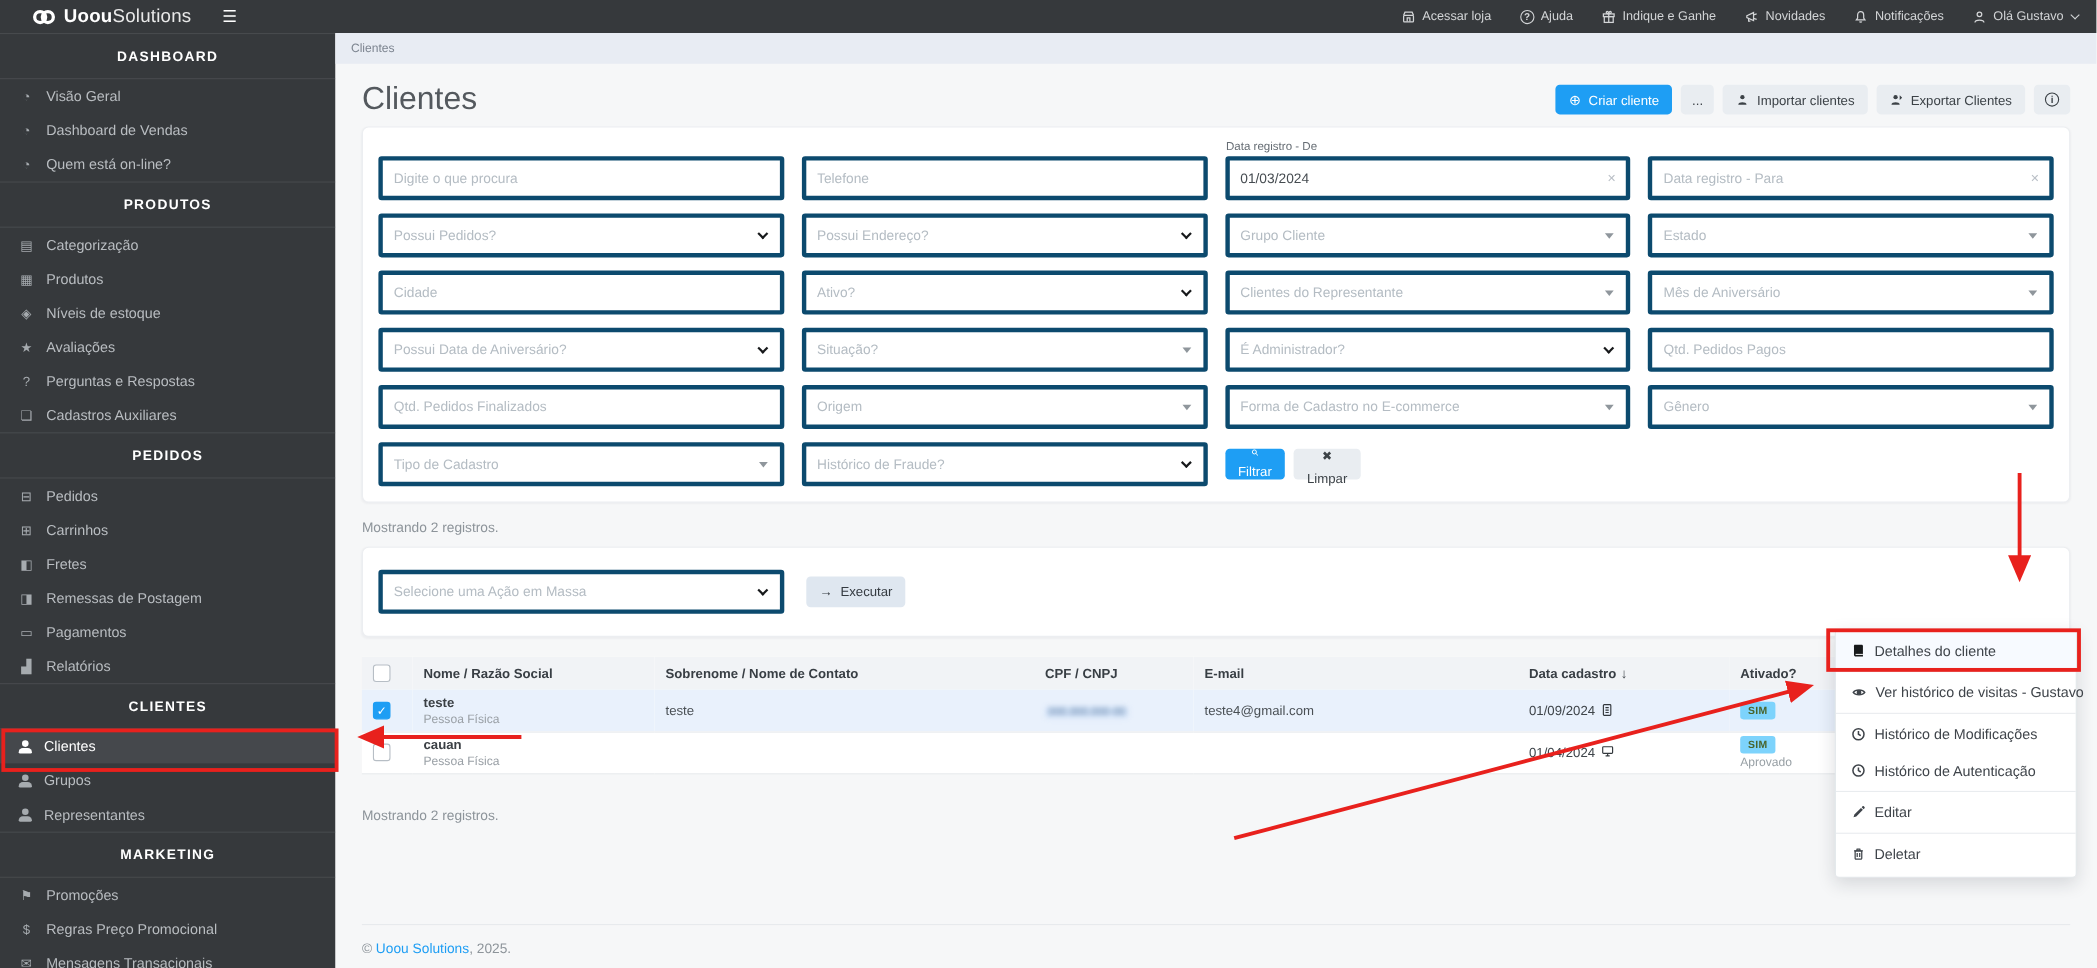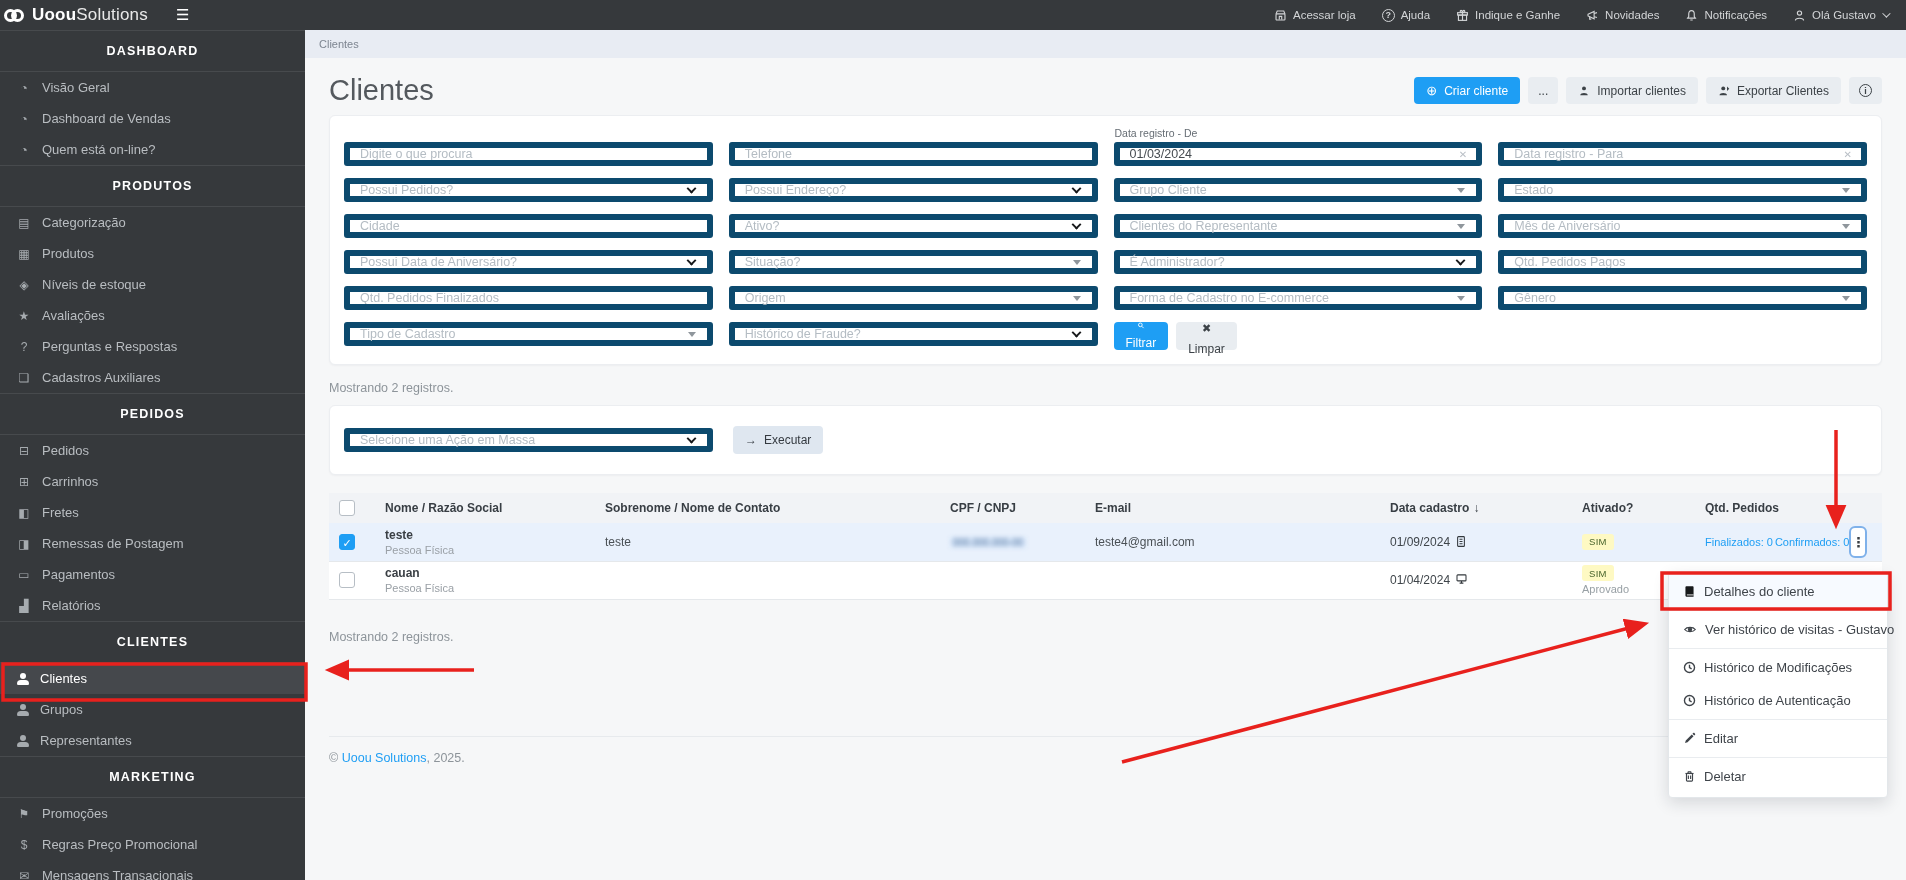--- a/index.html
+++ b/index.html
@@ -2,21 +2,21 @@
 <html><head>
 <meta charset="utf-8">
 <style>
   * { margin:0; padding:0; box-sizing:border-box; }
   html,body { width:1906px; height:880px; overflow:hidden; background:#f6f7f8;
     font-family:"Liberation Sans","DejaVu Sans",sans-serif; }
   .app { position:relative; width:1906px; height:880px; }
 
   
   .topbar { height:30px; background:#36393c; display:flex; align-items:center; color:#e8e8e8; }
-  .logo { display:flex; align-items:center; gap:8px; padding-left:4px; }
+  .logo { display:flex; align-items:center; gap:8px; padding-left:30px; }
   .rings { display:flex; align-items:center; }
   .ring-c { width:13px; height:13px; border:3px solid #fff; border-radius:50%; }
   .ring-c + .ring-c { margin-left:-6px; }
   .logo-text { font-size:17px; color:#fff; letter-spacing:.2px; }
   .logo-text b { font-weight:bold; }
   .logo-text span { font-weight:normal; color:#e9e9e9; }
   .hamburger { margin-left:28px; font-size:15px; color:#fff; cursor:pointer; }
   .top-menu { margin-left:auto; display:flex; align-items:center; gap:26px; padding-right:18px; }
   .top-item { display:flex; align-items:center; gap:6px; font-size:11.5px; color:#d3d5d7; cursor:pointer; white-space:nowrap; }
   .top-item svg { display:block; }
@@ -49,21 +49,21 @@
   .btn-primary { background:#1e9ef4; color:#fff; }
   .btn-light { background:#e9edf1; color:#3c4247; }
   .btn-sq { padding:0 10px; }
   .btn .plus { font-size:13px; }
   .ringi { width:13px; height:13px; border:1.4px solid #3c4247; border-radius:50%; display:inline-flex; align-items:center; justify-content:center; font-size:9px; font-weight:bold; font-style:normal; }
 
   
   .card { background:#fff; border:1px solid #eceef1; border-radius:6px; box-shadow:0 1px 2px rgba(20,30,40,.04); }
   .filter-card { margin-top:8px; padding:26px 14px 14px; }
   .fgrid { display:grid; grid-template-columns:repeat(4,1fr); gap:12px 16px; }
-  .fld { position:relative; height:24px; border:6px solid #0c4a6e; border-radius:3px; background:#fff; display:flex; align-items:center; padding:0 26px 0 10px; font-size:12.5px; color:#b4bcc3; cursor:pointer; }
+  .fld { position:relative; height:40px; border:4px solid #0c4a6e; border-radius:3px; background:#fff; display:flex; align-items:center; padding:0 26px 0 10px; font-size:12.5px; color:#b4bcc3; cursor:pointer; }
   input.fld { cursor:text; color:#454b50; padding-right:10px; width:100%; outline:none; }
   input.fld::placeholder { color:#b4bcc3; }
   .bchev { position:absolute; right:12px; top:50%; width:7px; height:7px; border-right:2.2px solid #17191b; border-bottom:2.2px solid #17191b; transform:translateY(-70%) rotate(45deg); }
   .tri { position:absolute; right:11px; top:50%; transform:translateY(-40%); width:0; height:0; border-left:4px solid transparent; border-right:4px solid transparent; border-top:5px solid #8f969c; }
   .clearx { position:absolute; right:9px; color:#b9bfc6; font-size:10px; cursor:pointer; }
   .dwrap { position:relative; }
   .dlabel { position:absolute; top:-15px; left:1px; font-size:10.5px; color:#666d74; white-space:nowrap; }
   .dateval { color:#454b50; font-size:12.5px; }
   .btn-row { display:flex; align-items:center; gap:8px; }
   .btn-f { height:28px;flex-direction:column; }
@@ -83,21 +83,21 @@
   th { text-align:left; font-size:12px; color:#383e44; font-weight:bold; padding:0 10px; white-space:nowrap; }
   tbody tr { height:38px; border-bottom:1px solid #e5e8eb; background:#fff; }
   tbody tr.sel { background:#e9f1fc; }
   td { padding:0 10px; font-size:12px; color:#4a5055; vertical-align:middle; white-space:nowrap; }
   .cell-name b { display:block; color:#3a3f44; font-size:12px; }
   .cell-name span { display:block; color:#9aa0a6; font-size:11px; margin-top:2px; }
   .cb { width:16px; height:16px; border:1px solid #b7bec5; border-radius:3px; background:#fff; display:inline-block; vertical-align:middle; cursor:pointer; }
   .cb.checked { background:#1e9ef4; border-color:#1e9ef4; color:#fff; text-align:center; font-size:11px; line-height:16px; }
   .cpf-blur { display:inline-block; background:#d7e6fa; border-radius:2px; padding:0 3px; font-size:10px; color:#57789f; filter:blur(2.2px); }
   .datecell { display:flex; align-items:flex-start; gap:5px; color:#3f454a; }
-  .badge { display:inline-block; background:#fef9c3; color:#49642c; font-size:9.5px; font-weight:normal; padding:2.5px 7px; border-radius:3px; letter-spacing:.3px; }
+  .badge { display:inline-block; background:#7dd3fc; color:#49642c; font-size:9.5px; font-weight:bold; padding:2.5px 7px; border-radius:3px; letter-spacing:.3px; }
   .badge-sub { display:block; font-size:11px; color:#98a0a5; margin-top:2px; }
   .qtd-cell { display:flex; align-items:center; }
   .orders { display:flex; gap:2px; font-size:11px; color:#1e9ef4; }
   .dots-btn { margin-left:auto; margin-right:27px; width:29px; height:32px; background:#fff; border:2px solid #7fb1ea; border-radius:6px; display:flex; align-items:center; justify-content:center; font-size:14px; color:#3a3f44; cursor:pointer; font-weight:bold; }
   .sort-g { margin-left:4px; }
 
   
   .pfooter { margin-top:92px; border-top:1px solid #e7eaed; padding:14px 0 0 0; font-size:12.5px; color:#8d949a; }
   .pfooter a { color:#1e9ef4; text-decoration:none; cursor:pointer; }
 

